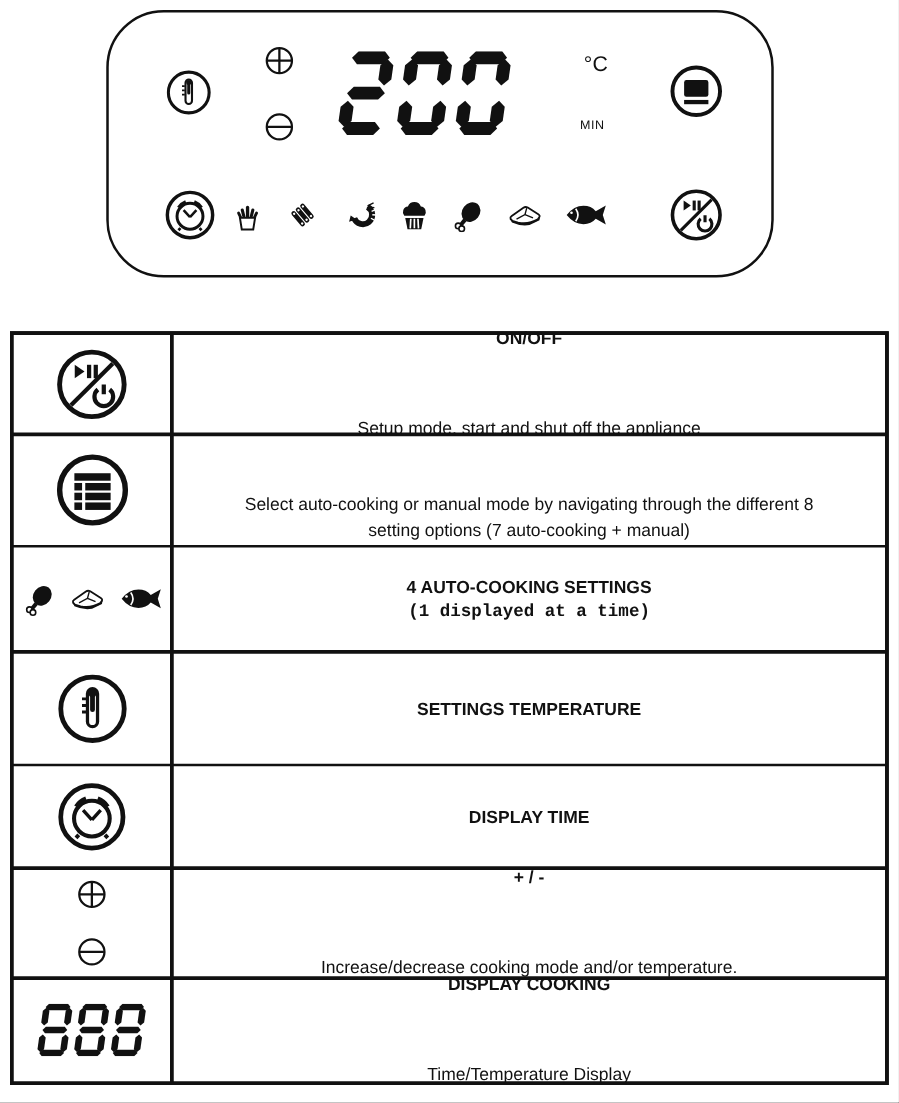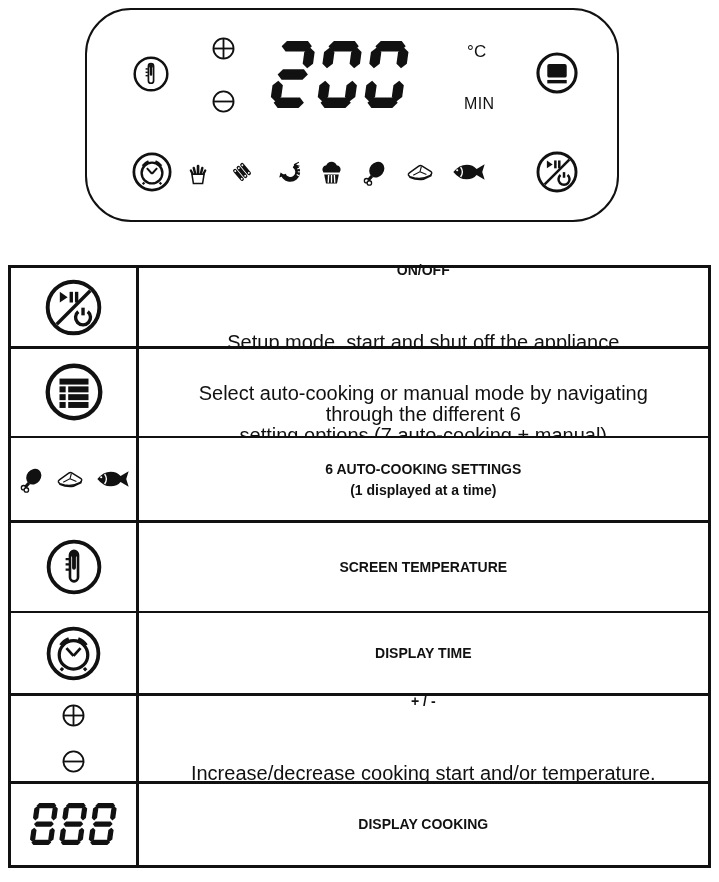--- a/index.html
+++ b/index.html
@@ -11,35 +11,35 @@
   svg{display:block}
   .abs{position:absolute}
 
   
   .panel{
     position:absolute;left:85px;top:8px;width:534px;height:214px;
     border:2.6px solid #111;border-radius:46px;background:#fff;box-sizing:border-box;
   }
   .panel .btn{cursor:pointer}
   .unit-temp{font-size:17px;letter-spacing:.3px;}
-  .unit-time{font-size:16px;letter-spacing:.4px;}
+  .unit-time{font-size:10px;letter-spacing:.4px;}
 
   
   .dtable{
     position:absolute;left:8px;top:265px;width:703px;box-sizing:border-box;
     display:grid;grid-template-columns:125px 1fr;
     grid-template-rows:78px 87px 82px 88px 80px 85px 81px;
     background:#111;gap:2.6px;border:3px solid #111;
   }
   .cell{background:#fff;display:flex;align-items:center;justify-content:center;}
   .icon-cell{flex-direction:column;}
   .text-cell{flex-direction:column;gap:9px;padding:6px 26px;box-sizing:border-box;text-align:center;}
   .row-title{font-weight:bold;font-size:14px;line-height:18px;}
-  .row-subtitle{font-weight:bold;font-size:14px;line-height:18px;margin-top:-6px;}
-  .row-desc{font-size:20px;line-height:21px;white-space:pre-line;margin-top:44px;}
+  .row-subtitle{font-weight:bold;font-size:14px;line-height:18px;margin-top:-6px;font-family:Liberation Mono, monospace;}
+  .row-desc{font-size:14px;line-height:21px;white-space:pre-line;margin-top:44px;}
   .food-row{flex-direction:row;gap:11px;}
   .pm-stack{flex-direction:column;gap:23px;}
 </style>
 </head>
 <body>
 
 <svg width="0" height="0" style="position:absolute">
   <defs>
     <symbol id="sym-power" viewBox="0 0 32 32">
       <circle cx="16" cy="16" r="14.5" fill="none" stroke="#111" stroke-width="2.2"></circle>
@@ -263,47 +263,47 @@
     <div class="row-title">ON/OFF</div>
     <div class="row-desc">Setup mode, start and shut off the appliance</div>
   </div>
 
   <div class="cell icon-cell">
     <svg width="58" height="58">
         <use href="#sym-menu"></use>
       </svg>
   </div>
   <div class="cell text-cell">
-    <div class="row-desc">Select auto-cooking or manual mode by navigating through the different 6
+    <div class="row-desc">Select auto-cooking or manual mode by navigating through the different 8
 setting options (7 auto-cooking + manual)</div>
   </div>
 
   <div class="cell icon-cell food-row">
     <svg width="26" height="28">
         <use href="#sym-chicken"></use>
       </svg>
     <svg width="30" height="22">
         <use href="#sym-steak"></use>
       </svg>
     <svg width="34" height="24">
         <use href="#sym-fish"></use>
       </svg>
   </div>
   <div class="cell text-cell">
-    <div class="row-title">6 AUTO-COOKING SETTINGS</div>
+    <div class="row-title">4 AUTO-COOKING SETTINGS</div>
     <div class="row-subtitle">(1 displayed at a time)</div>
   </div>
 
   <div class="cell icon-cell">
     <svg width="56" height="56">
         <use href="#sym-thermo"></use>
       </svg>
   </div>
   <div class="cell text-cell">
-    <div class="row-title">SCREEN TEMPERATURE</div>
+    <div class="row-title">SETTINGS TEMPERATURE</div>
   </div>
 
   <div class="cell icon-cell">
     <svg width="55" height="55">
         <use href="#sym-timer"></use>
       </svg>
   </div>
   <div class="cell text-cell">
     <div class="row-title">DISPLAY TIME</div>
   </div>
@@ -311,21 +311,21 @@
   <div class="cell icon-cell pm-stack">
     <svg width="23" height="23">
         <use href="#sym-plus"></use>
       </svg>
     <svg width="23" height="23">
         <use href="#sym-minus"></use>
       </svg>
   </div>
   <div class="cell text-cell">
     <div class="row-title">+ / -</div>
-    <div class="row-desc">Increase/decrease cooking start and/or temperature.</div>
+    <div class="row-desc">Increase/decrease cooking mode and/or temperature.</div>
   </div>
 
   <div class="cell icon-cell">
     <div class="sevenseg">
         <svg width="90" height="42" viewBox="0 0 90 42">
           <g transform="translate(6.09,0) skewX(-8)">
             <polygon points="4.2,0 19.32,0 21.6825,2.625 19.32,5.25 4.2,5.25 1.8375,2.625" fill="#111"></polygon>
             <polygon points="20.895000000000003,3.255 23.520000000000003,5.6175 23.520000000000003,15.0125 20.895000000000003,17.375 18.270000000000003,15.0125 18.270000000000003,5.6175" fill="#111"></polygon>
             <polygon points="20.895000000000003,24.625 23.520000000000003,26.9875 23.520000000000003,36.3825 20.895000000000003,38.745 18.270000000000003,36.3825 18.270000000000003,26.9875" fill="#111"></polygon>
             <polygon points="4.2,36.75 19.32,36.75 21.6825,39.375 19.32,42 4.2,42 1.8375,39.375" fill="#111"></polygon>
@@ -349,14 +349,15 @@
             <polygon points="4.2,36.75 19.32,36.75 21.6825,39.375 19.32,42 4.2,42 1.8375,39.375" fill="#111"></polygon>
             <polygon points="2.625,24.625 5.25,26.9875 5.25,36.3825 2.625,38.745 0,36.3825 0,26.9875" fill="#111"></polygon>
             <polygon points="2.625,3.255 5.25,5.6175 5.25,15.0125 2.625,17.375 0,15.0125 0,5.6175" fill="#111"></polygon>
             <polygon points="4.2,18.375 19.32,18.375 21.6825,21 19.32,23.625 4.2,23.625 1.8375,21" fill="#111"></polygon>
           </g>
         </svg>
       </div>
   </div>
   <div class="cell text-cell">
     <div class="row-title">DISPLAY COOKING</div>
+    <div class="row-desc">Time/Temperature Display</div>
   </div>
 </div>
 
 </body></html>

